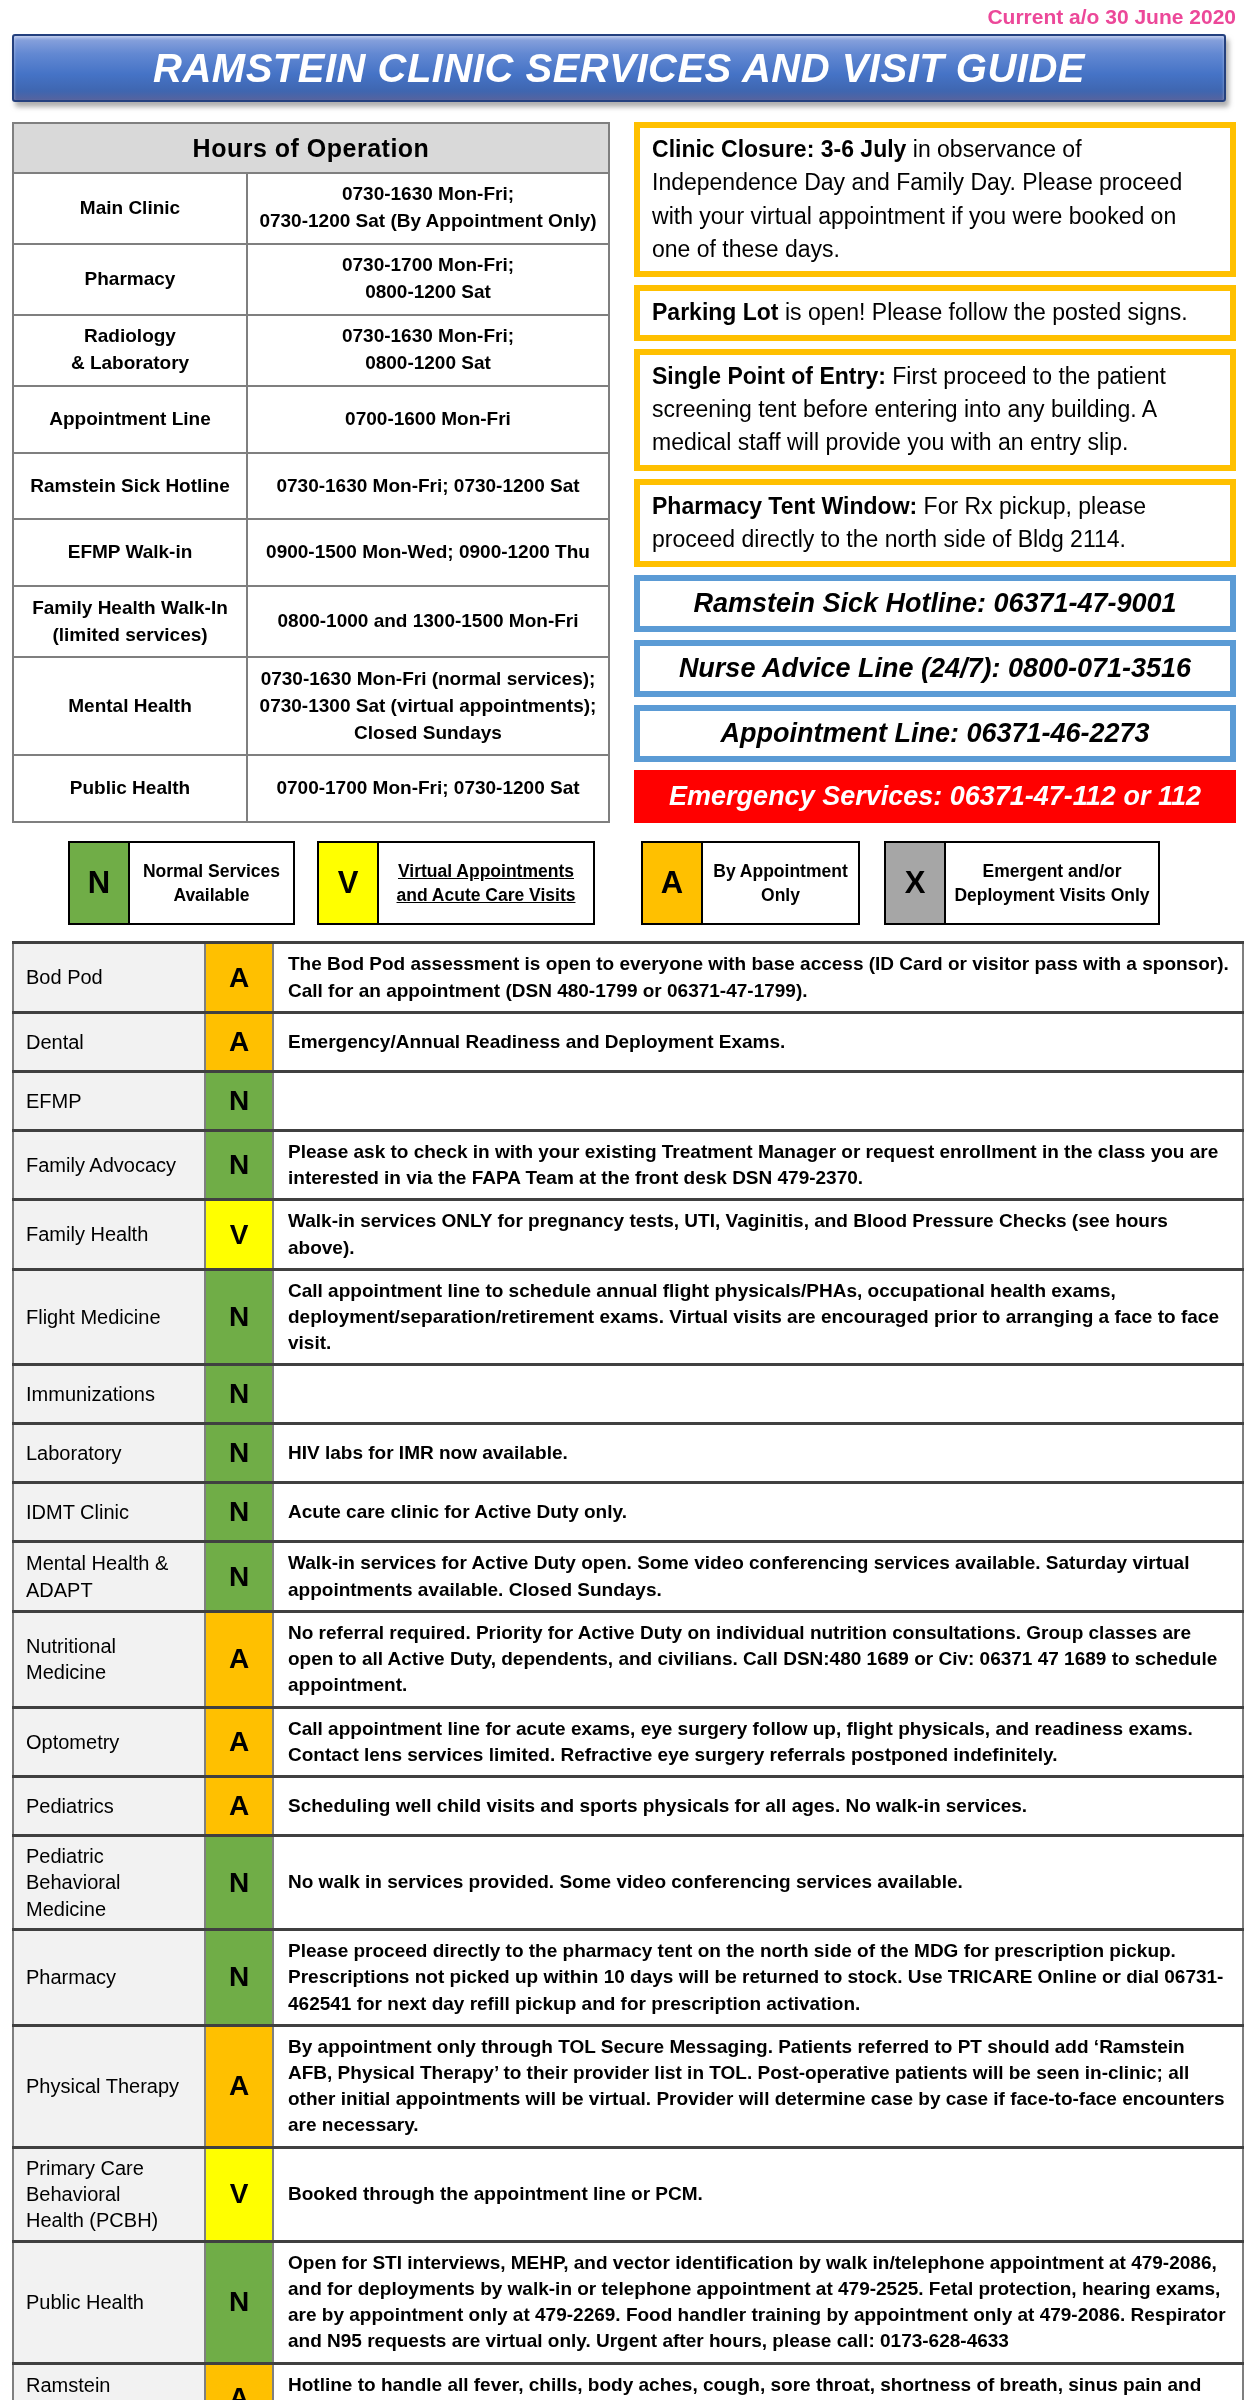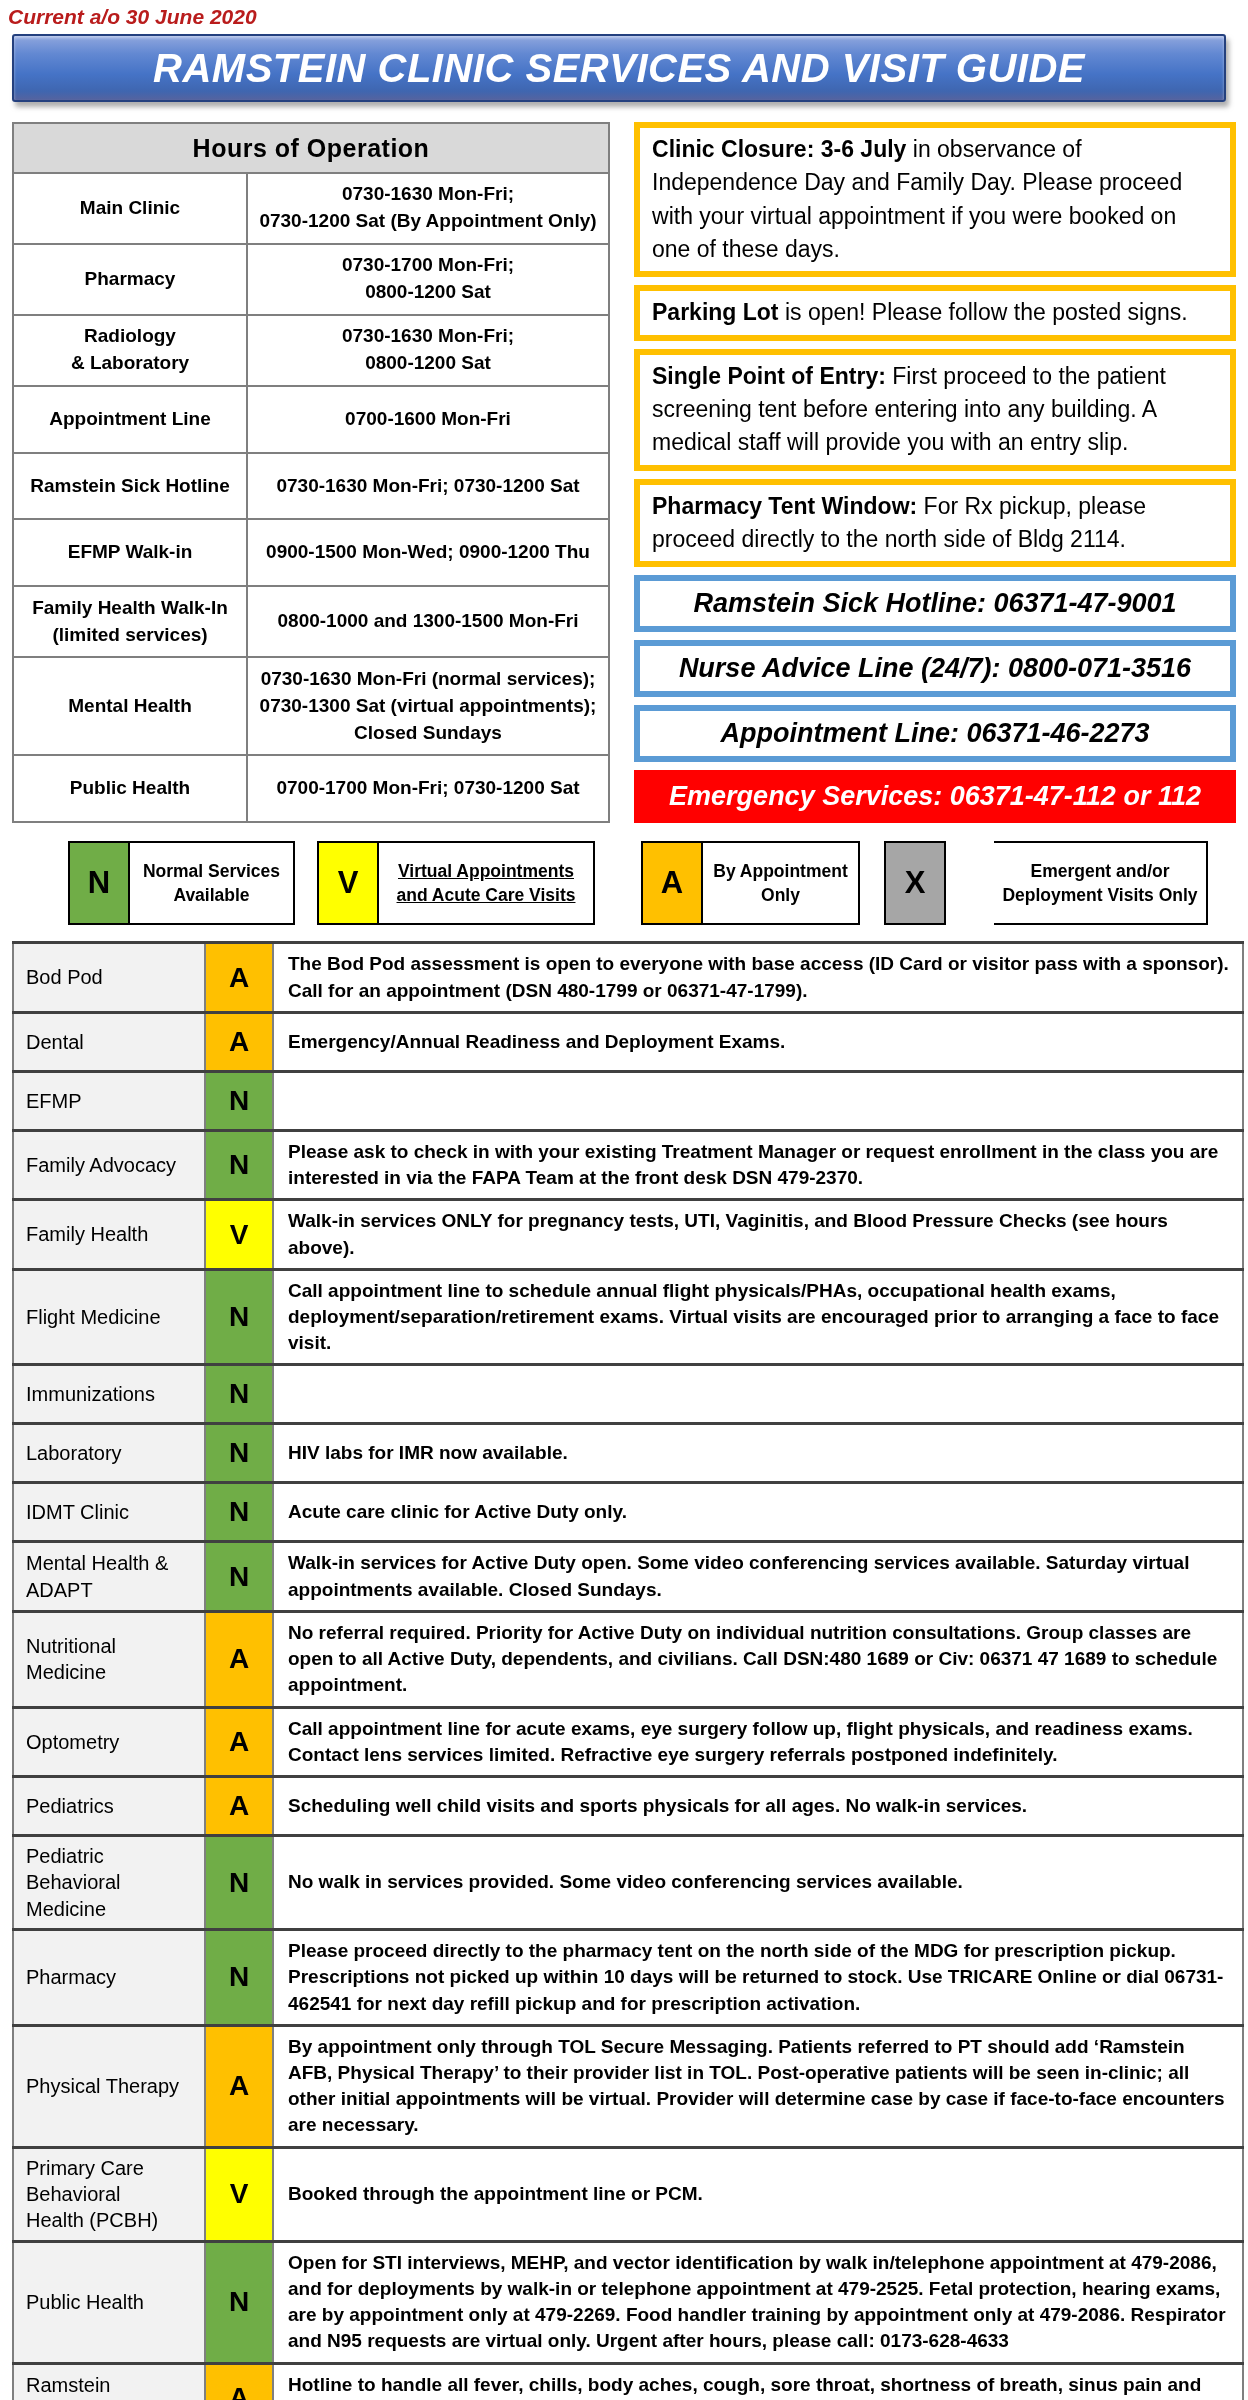--- a/index.html
+++ b/index.html
@@ -1,20 +1,20 @@
 <!DOCTYPE html>
 <html><head>
 <meta charset="utf-8">
 <style>
   html,body { margin:0; padding:0; background:#ffffff; }
   body { width:1248px; font-family:"Liberation Sans", sans-serif; color:#000; }
   .page { width:1248px; min-height:2400px; box-sizing:border-box; padding:2px 8px 12px 8px; }
 
   
-  .date-note { text-align:left; color:#b91c1c; font-weight:bold; font-style:italic;
+  .date-note { text-align:right; color:#ec4899; font-weight:bold; 
                font-size:21px; padding:3px 4px 5px 0; }
   .title-banner { margin:0 14px 20px 4px; height:64px;
       background:linear-gradient(180deg,#8FA6DE 0%,#6288D2 28%,#4573C6 60%,#3F66B0 86%,#55639F 100%);
       border:2px solid #24407E; border-radius:3px;
       box-shadow:3px 5px 5px rgba(110,110,110,.55), inset 0 2px 3px rgba(255,255,255,.45);
       display:flex; align-items:center; justify-content:center; }
   .title-banner .title-text { color:#fff; font-size:40px; font-weight:bold; font-style:italic; letter-spacing:.5px; }
 
   
   .columns { display:flex; gap:24px; align-items:stretch; margin:0 4px; }
@@ -40,21 +40,21 @@
   .legend { display:flex; margin:18px 4px 16px 60px; }
   .legend-item { display:flex; min-height:84px; }
   .legend-swatch { width:58px; border:2px solid #000; display:flex; align-items:center; justify-content:center;
                    font-size:31px; font-weight:bold; }
   .legend-label { border:2px solid #000; border-left:none; background:#fff; display:flex; align-items:center;
                   justify-content:center; text-align:center; font-weight:bold; font-size:17.5px;
                   line-height:1.4; padding:4px 8px; box-sizing:border-box; }
   .lg1 .legend-label { width:165px; }
   .lg2 { margin-left:22px; } .lg2 .legend-label { width:216px;text-decoration:underline; }
   .lg3 { margin-left:46px; } .lg3 .legend-label { width:157px; }
-  .lg4 { margin-left:24px; } .lg4 .legend-label { width:214px;margin-left:48px; }
+  .lg4 { margin-left:24px; } .lg4 .legend-label { width:214px; }
 
   
   .svc-table { border-collapse:collapse; width:1232px; margin:0 4px; }
   .svc-table td { border-left:2px solid #7F7F7F; border-right:2px solid #7F7F7F;
                   border-top:3px solid #404040; border-bottom:3px solid #404040; }
   .svc-name { width:174px; background:#F2F2F2; font-weight:normal; font-size:20px;
               padding:6px 4px 6px 12px; vertical-align:middle; line-height:1.32; white-space:pre-line; }
   .svc-code { width:64px; text-align:center; font-weight:bold; font-size:28px; vertical-align:middle; height:54px; }
   .svc-desc { font-weight:bold; font-size:19px; line-height:1.38; padding:7px 10px 7px 14px; vertical-align:middle; }
 </style>

